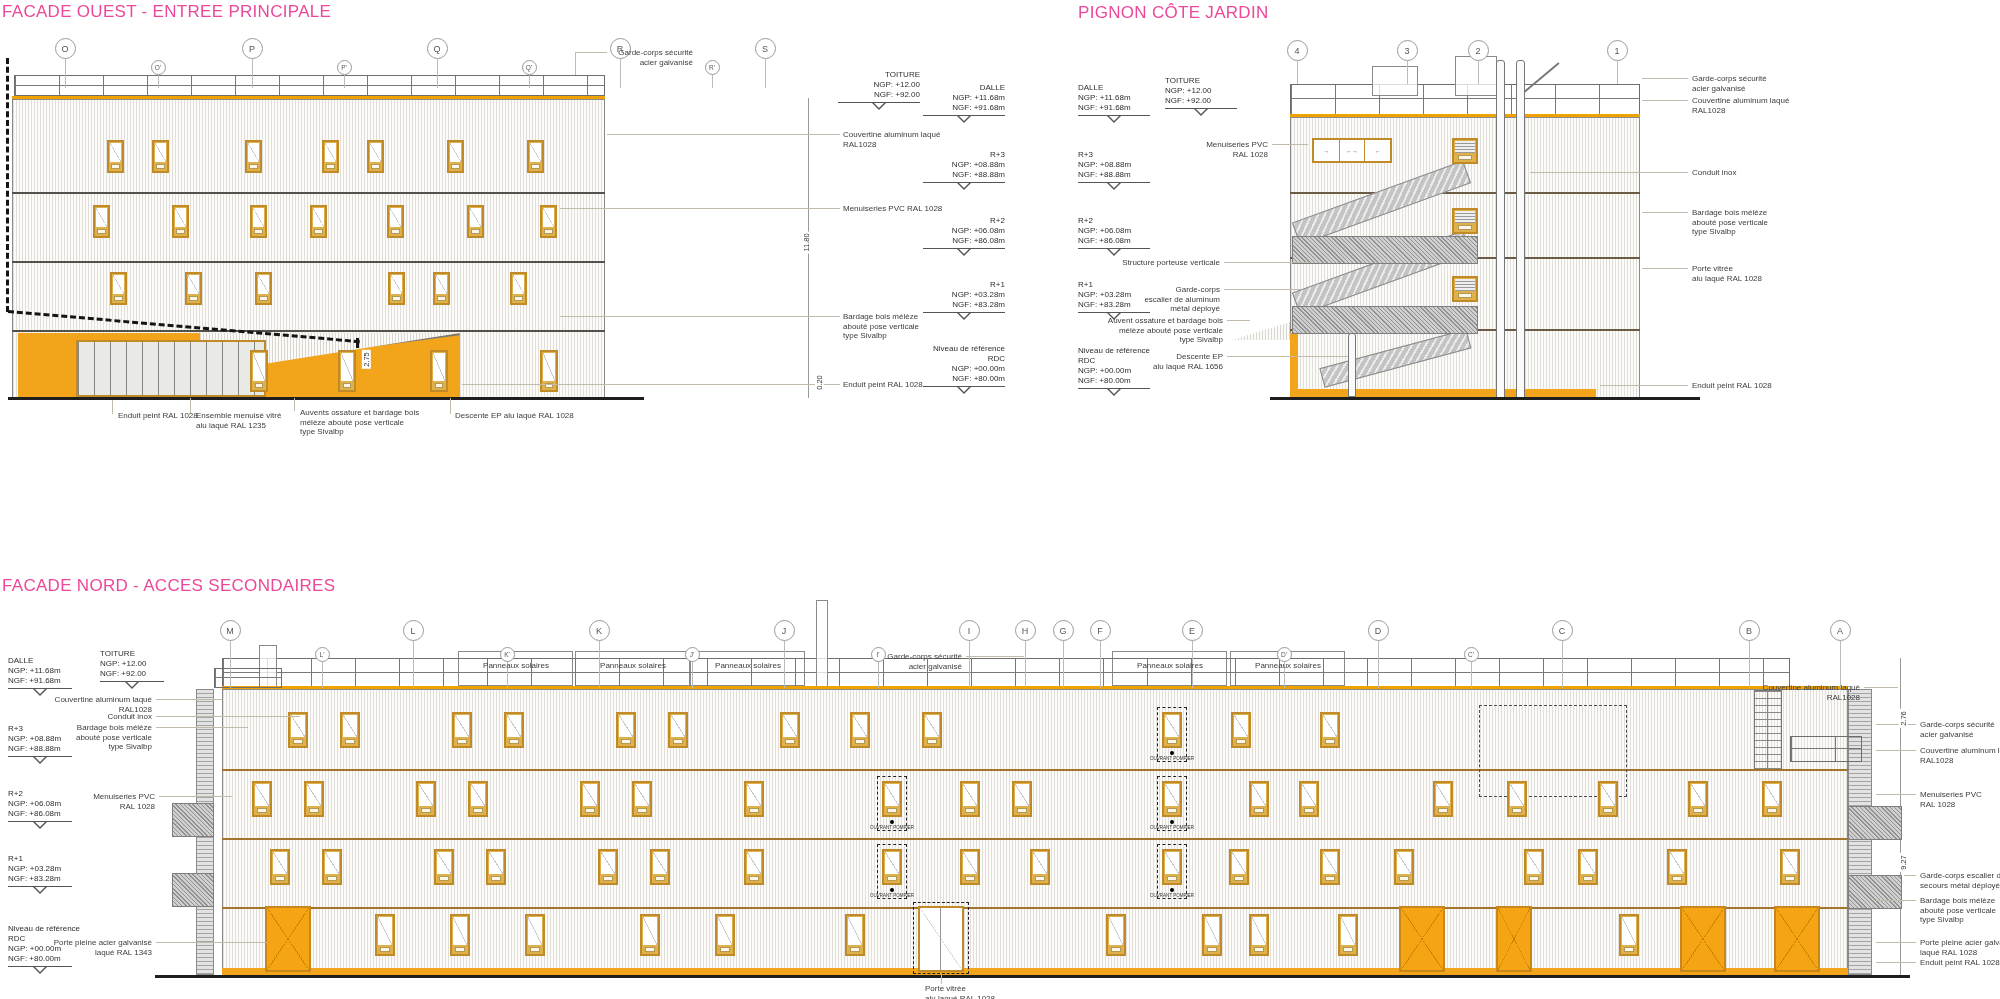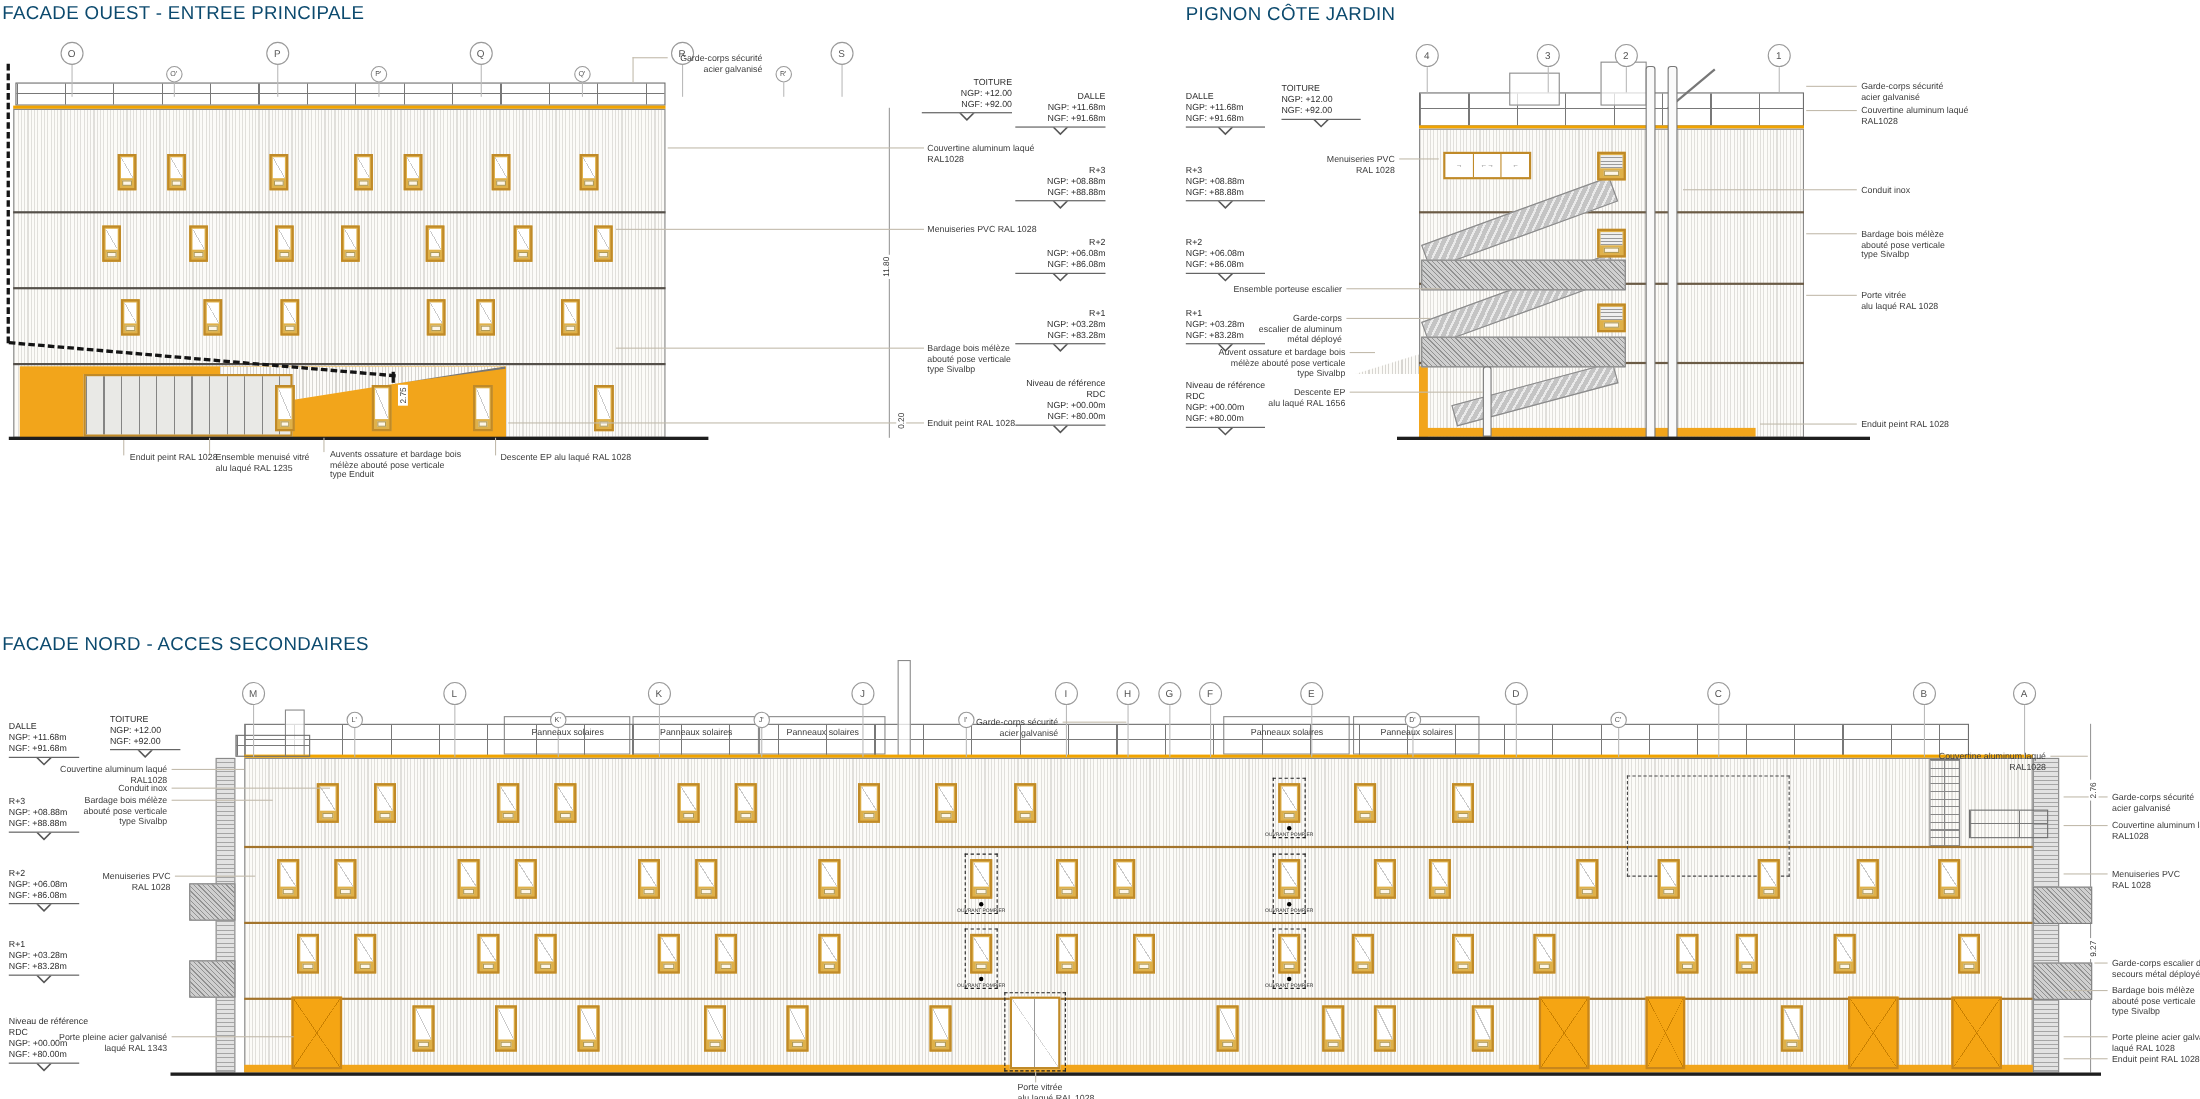--- a/index.html
+++ b/index.html
@@ -1,20 +1,20 @@
 <!DOCTYPE html>
 <html><head>
 <meta charset="utf-8">
 <title>Facades</title>
 <style>
   html,body{margin:0;padding:0;background:#fff;}
   #canvas{position:relative;width:2000px;height:999px;background:#ffffff;overflow:hidden;
     font-family:"Liberation Sans","DejaVu Sans",sans-serif;}
   #canvas *{box-sizing:border-box;}
-  .title{position:absolute;font-size:17px;color:#0c4a6e;letter-spacing:.3px;white-space:nowrap;z-index:7;}
+  .title{position:absolute;font-size:17px;color:#ec4899;letter-spacing:.3px;white-space:nowrap;z-index:7;}
   .t-ouest{left:2px;top:2px;} .t-pignon{left:1078px;top:3px;} .t-nord{left:2px;top:576px;}
   .wall{position:absolute;border:1px solid #8a8a8a;background-color:#fcfbf8;
     background-image:repeating-linear-gradient(90deg,rgba(70,65,55,.15) 0 1px,transparent 1px 3px);}
   .chatch{position:absolute;background-color:#fcfbf8;
     background-image:repeating-linear-gradient(90deg,rgba(70,65,55,.2) 0 1px,transparent 1px 3px);z-index:2;}
   .rail{position:absolute;border:1px solid #6e6e6e;
     background-image:repeating-linear-gradient(90deg,#787878 0 1px,transparent 1px 44px),
     linear-gradient(transparent 45%,#787878 45%,#787878 calc(45% + 1px),transparent calc(45% + 1px));}
   .mesh{position:absolute;border:1px solid #7e7e7e;background-color:#cfcfcf;
     background-image:repeating-linear-gradient(45deg,rgba(95,95,95,.55) 0 1px,transparent 1px 3px);z-index:2;}
@@ -225,21 +225,21 @@
       <div class="lead" style="position: absolute; left: 560px; top: 316px; width: 280px; height: 1px;"></div>
       <div class="lab" style="position: absolute; left: 843px; top: 380px;">Enduit peint RAL 1028</div>
       <div class="lead" style="position: absolute; left: 462px; top: 384px; width: 378px; height: 1px;"></div>
       <div class="lab" style="position: absolute; left: 118px; top: 411px;">Enduit peint RAL 1028</div>
       <div class="vlead" style="position: absolute; left: 112px; top: 400px; width: 1px; height: 14px;"></div>
       <div class="lab" style="position: absolute; left: 196px; top: 411px;">Ensemble menuisé vitré
 alu laqué RAL 1235</div>
       <div class="vlead" style="position: absolute; left: 190px; top: 398px; width: 1px; height: 16px;"></div>
       <div class="lab" style="position: absolute; left: 300px; top: 408px;">Auvents ossature et bardage bois
 mélèze abouté pose verticale
-type Enduit</div>
+type Sivalbp</div>
       <div class="vlead" style="position: absolute; left: 294px; top: 398px; width: 1px; height: 13px;"></div>
       <div class="lab" style="position: absolute; left: 455px; top: 411px;">Descente EP alu laqué RAL 1028</div>
       <div class="vlead" style="position: absolute; left: 450px; top: 398px; width: 1px; height: 16px;"></div>
       <div class="lvl" style="position: absolute; left: 838px; top: 70px; width: 82px; text-align: right;"><div>TOITURE
 NGP: +12.00
 NGF: +92.00</div><div class="ul"><i class="tri"></i><i class="tri2"></i></div></div>
       <div class="lvl" style="position: absolute; left: 923px; top: 83px; width: 82px; text-align: right;"><div>DALLE
 NGP: +11.68m
 NGF: +91.68m</div><div class="ul"><i class="tri"></i><i class="tri2"></i></div></div>
       <div class="lvl" style="position: absolute; left: 923px; top: 150px; width: 82px; text-align: right;"><div>R+3
@@ -300,21 +300,21 @@
       <div class="stem" style="position: absolute; left: 1297px; top: 61px; width: 1px; height: 23px;"></div>
       <div class="bub" style="position: absolute; left: 1396.5px; top: 40px; width: 21px; height: 21px;">3</div>
       <div class="stem" style="position: absolute; left: 1407px; top: 61px; width: 1px; height: 23px;"></div>
       <div class="bub" style="position: absolute; left: 1467.5px; top: 40px; width: 21px; height: 21px;">2</div>
       <div class="stem" style="position: absolute; left: 1478px; top: 61px; width: 1px; height: 23px;"></div>
       <div class="bub" style="position: absolute; left: 1606.5px; top: 40px; width: 21px; height: 21px;">1</div>
       <div class="stem" style="position: absolute; left: 1617px; top: 61px; width: 1px; height: 23px;"></div>
       <div class="lab" style="position: absolute; left: auto; top: 140px; right: 732px; text-align: right;">Menuiseries PVC
 RAL 1028</div>
       <div class="lead" style="position: absolute; left: 1272px; top: 144px; width: 36px; height: 1px;"></div>
-      <div class="lab" style="position: absolute; left: auto; top: 258px; right: 780px; text-align: right;">Ensemble porteuse escalier</div>
+      <div class="lab" style="position: absolute; left: auto; top: 258px; right: 780px; text-align: right;">Structure porteuse verticale</div>
       <div class="lead" style="position: absolute; left: 1224px; top: 262px; width: 86px; height: 1px;"></div>
       <div class="lab" style="position: absolute; left: auto; top: 285px; right: 780px; text-align: right;">Garde-corps
 escalier de aluminum
 métal déployé</div>
       <div class="lead" style="position: absolute; left: 1224px; top: 289px; width: 76px; height: 1px;"></div>
       <div class="lab" style="position: absolute; left: auto; top: 316px; right: 777px; text-align: right;">Auvent ossature et bardage bois
 mélèze abouté pose verticale
 type Sivalbp</div>
       <div class="lead" style="position: absolute; left: 1227px; top: 320px; width: 23px; height: 1px;"></div>
       <div class="lab" style="position: absolute; left: auto; top: 352px; right: 777px; text-align: right;">Descente EP

